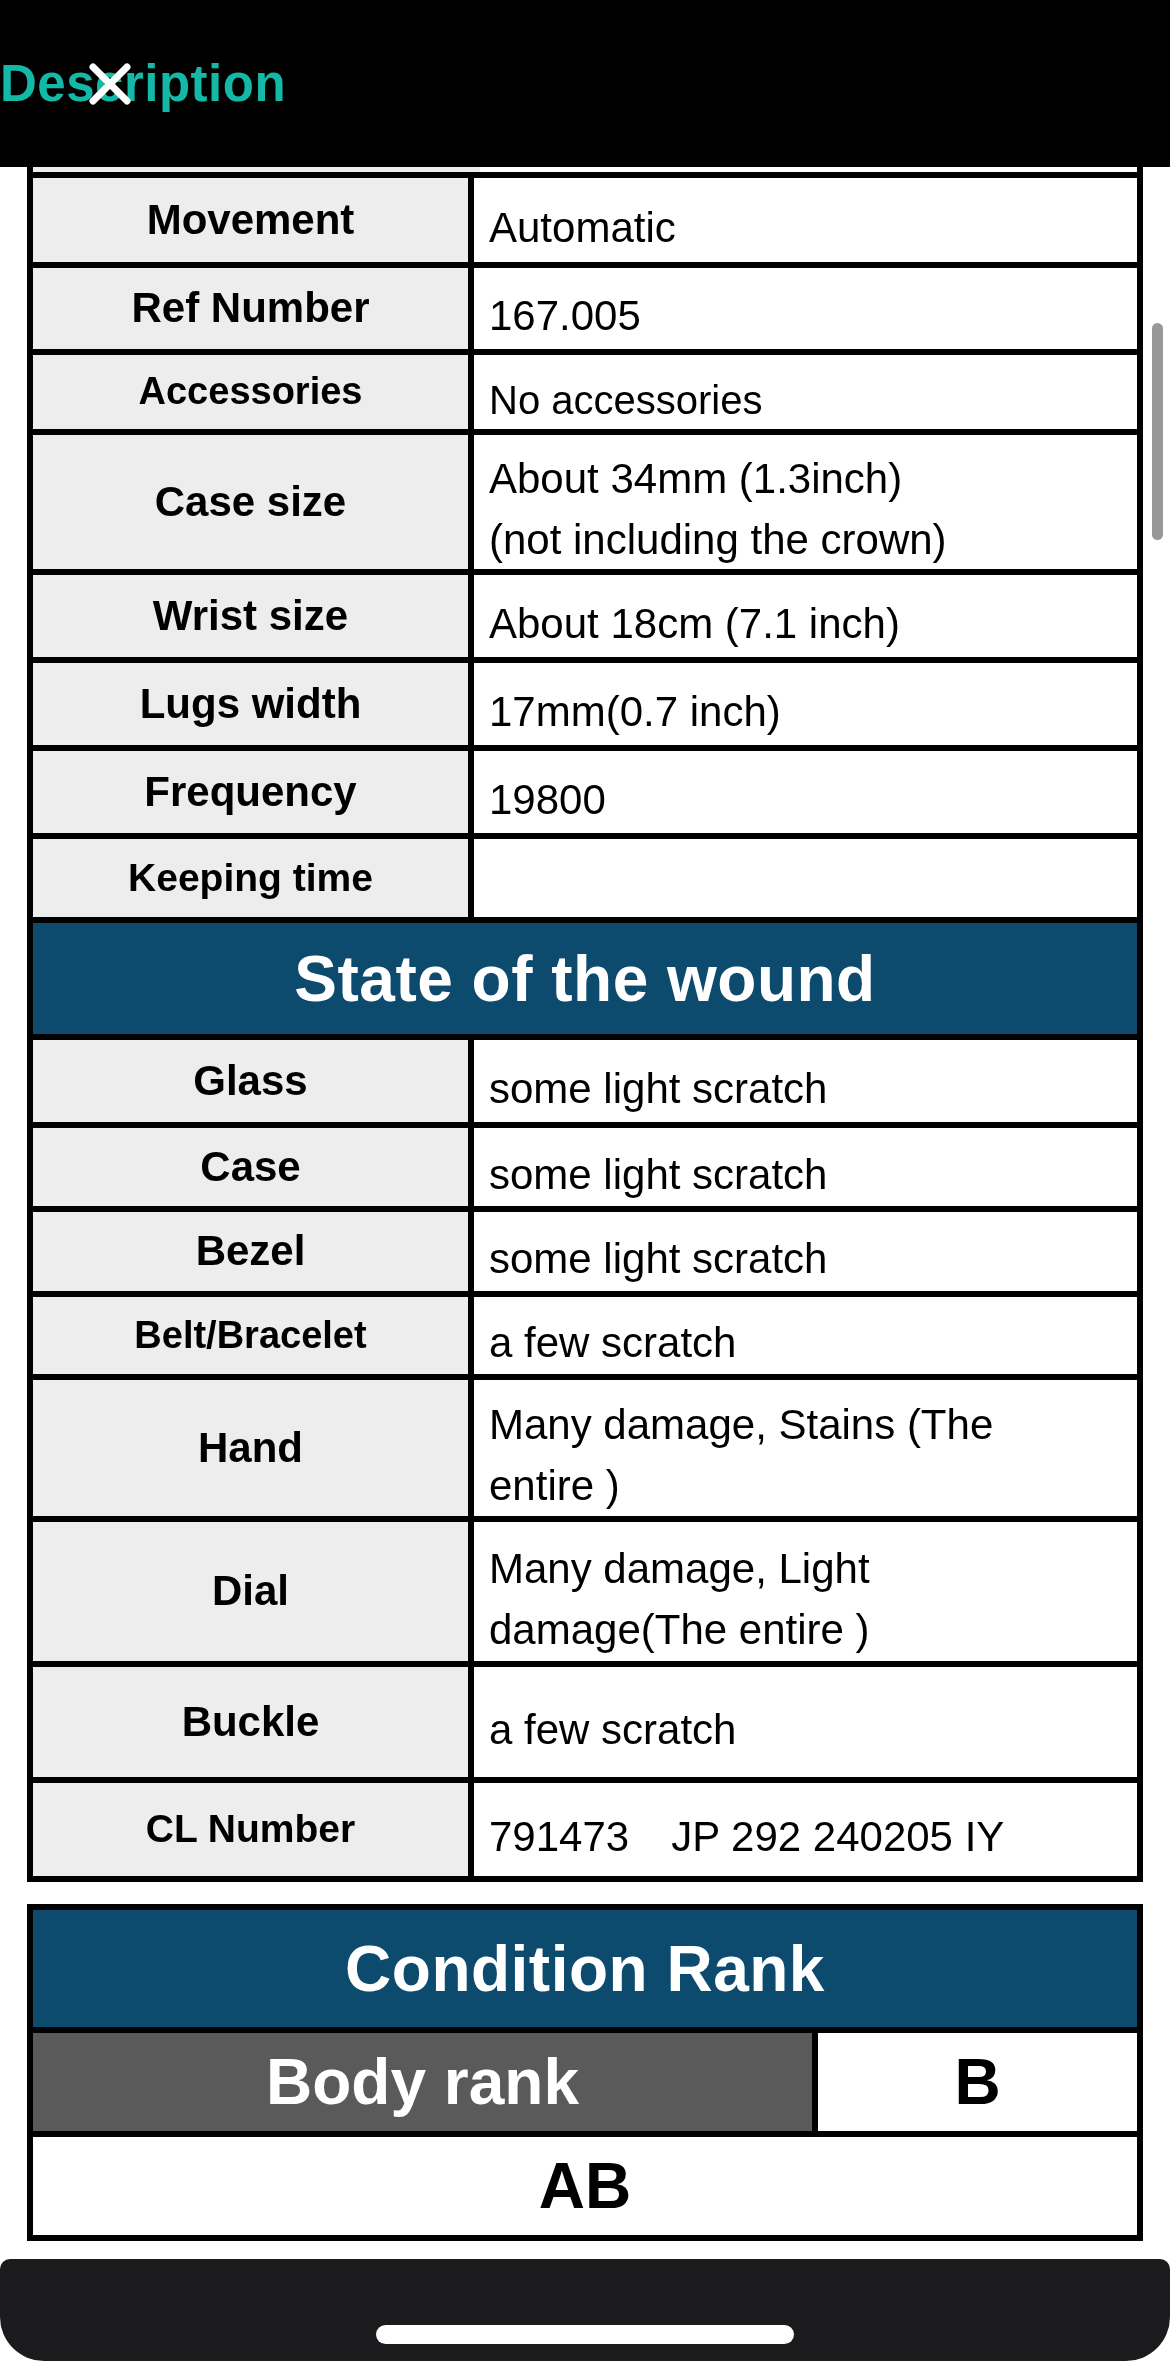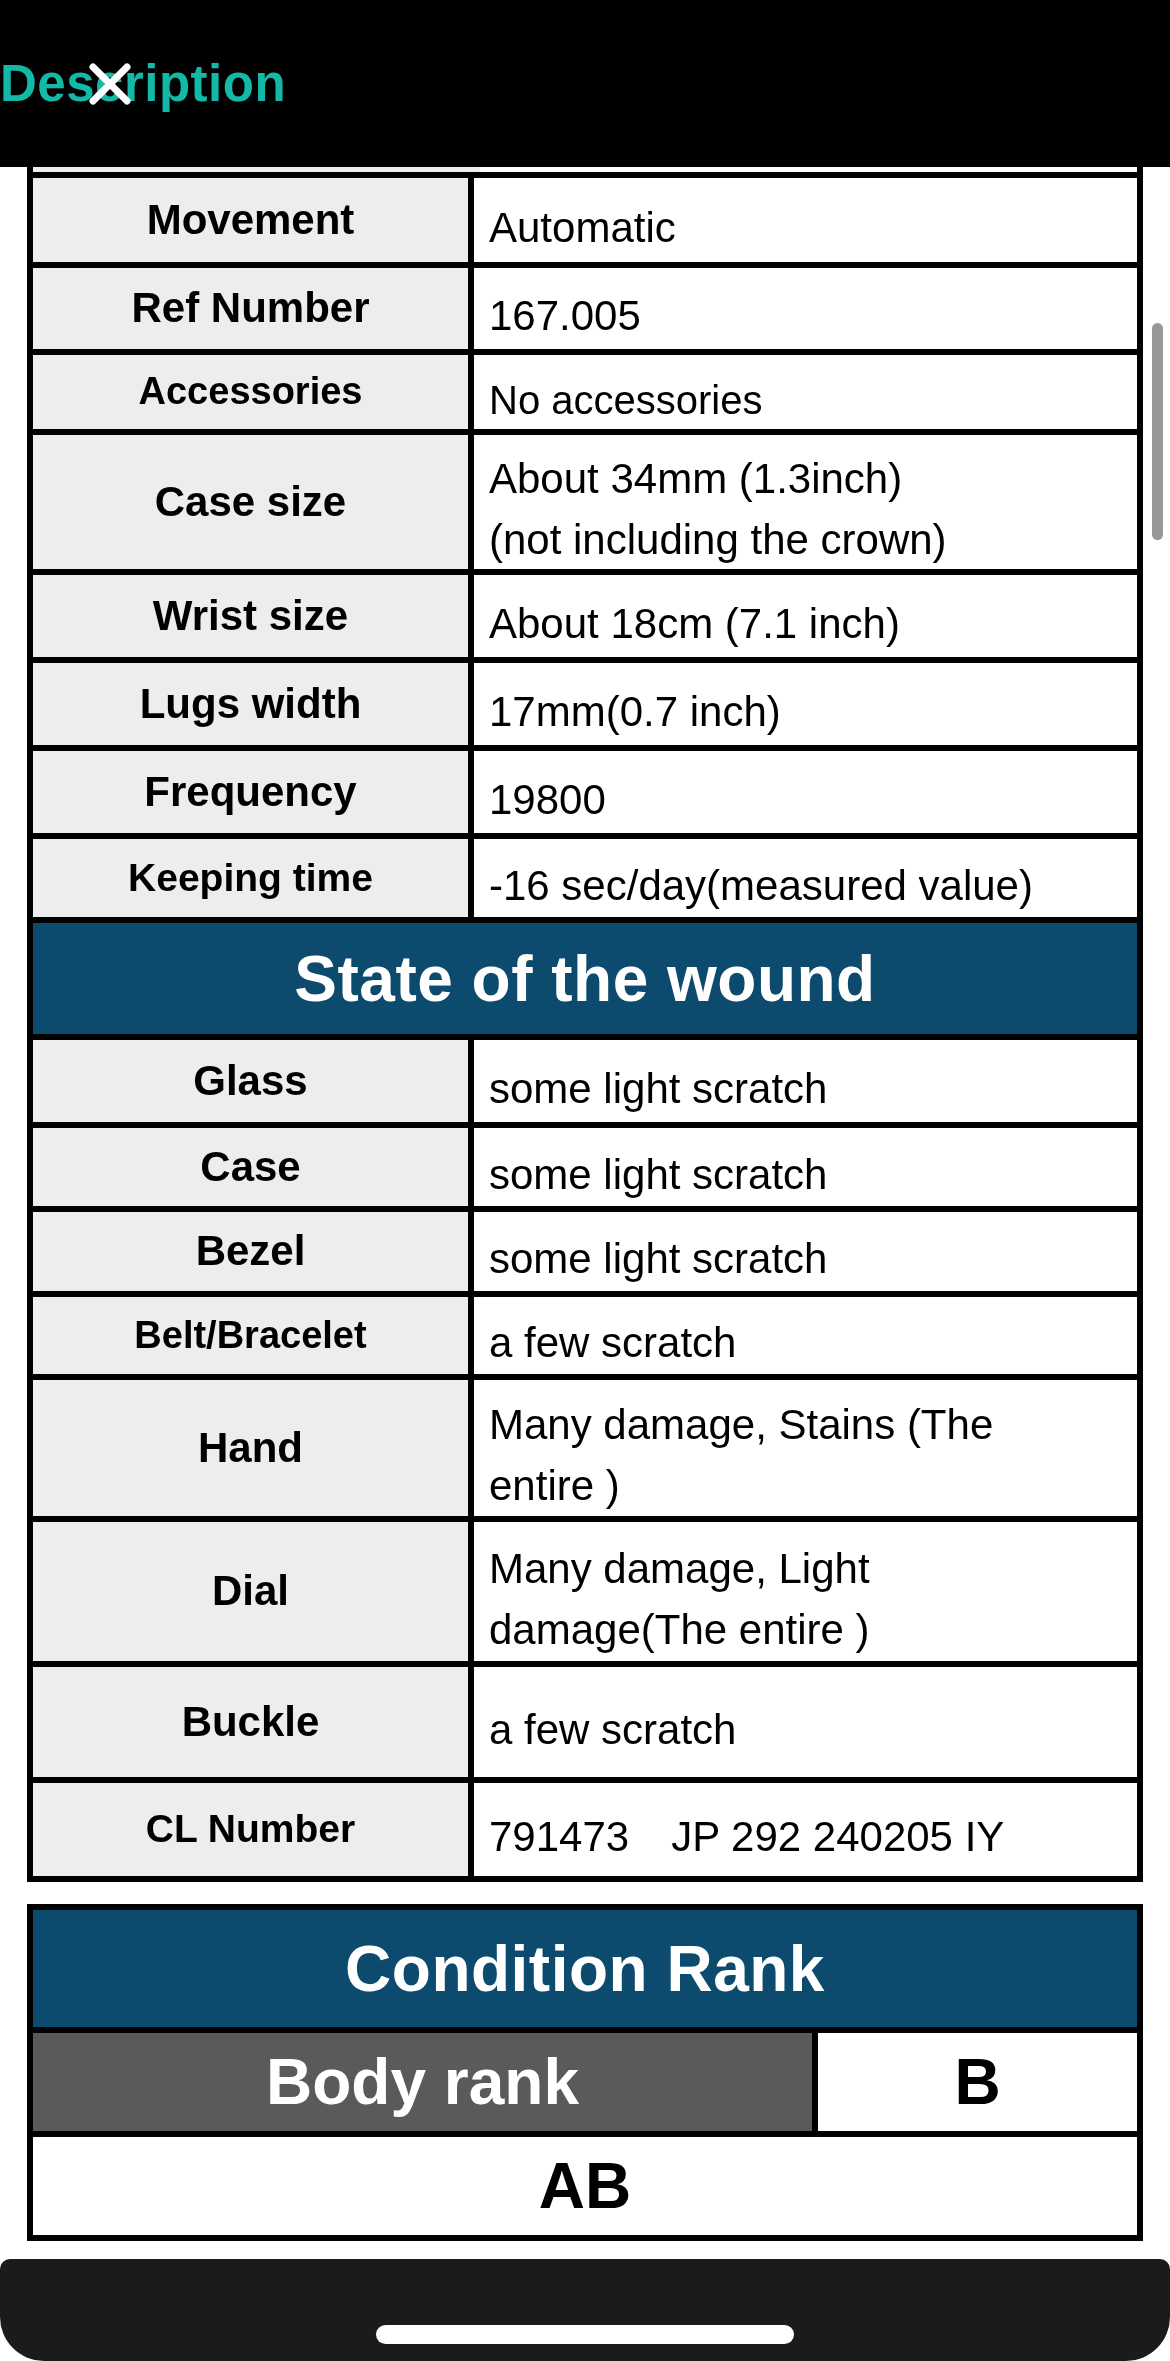--- a/index.html
+++ b/index.html
@@ -132,21 +132,20 @@
   <div class="row" style="height:88px">
     <div class="label">Lugs width</div>
     <div class="value">17mm(0.7 inch)</div>
   </div>
   <div class="row" style="height:88px">
     <div class="label">Frequency</div>
     <div class="value">19800</div>
   </div>
   <div class="row" style="height:84px">
     <div class="label" style="font-size:39px">Keeping time</div>
-    <div class="value">-16 sec/day(measured value)</div>
   </div>
 
   <div class="section-head" style="height:117px">State of the wound</div>
 
   <div class="row" style="height:88px">
     <div class="label">Glass</div>
     <div class="value">some light scratch</div>
   </div>
   <div class="row" style="height:84px">
     <div class="label">Case</div>

